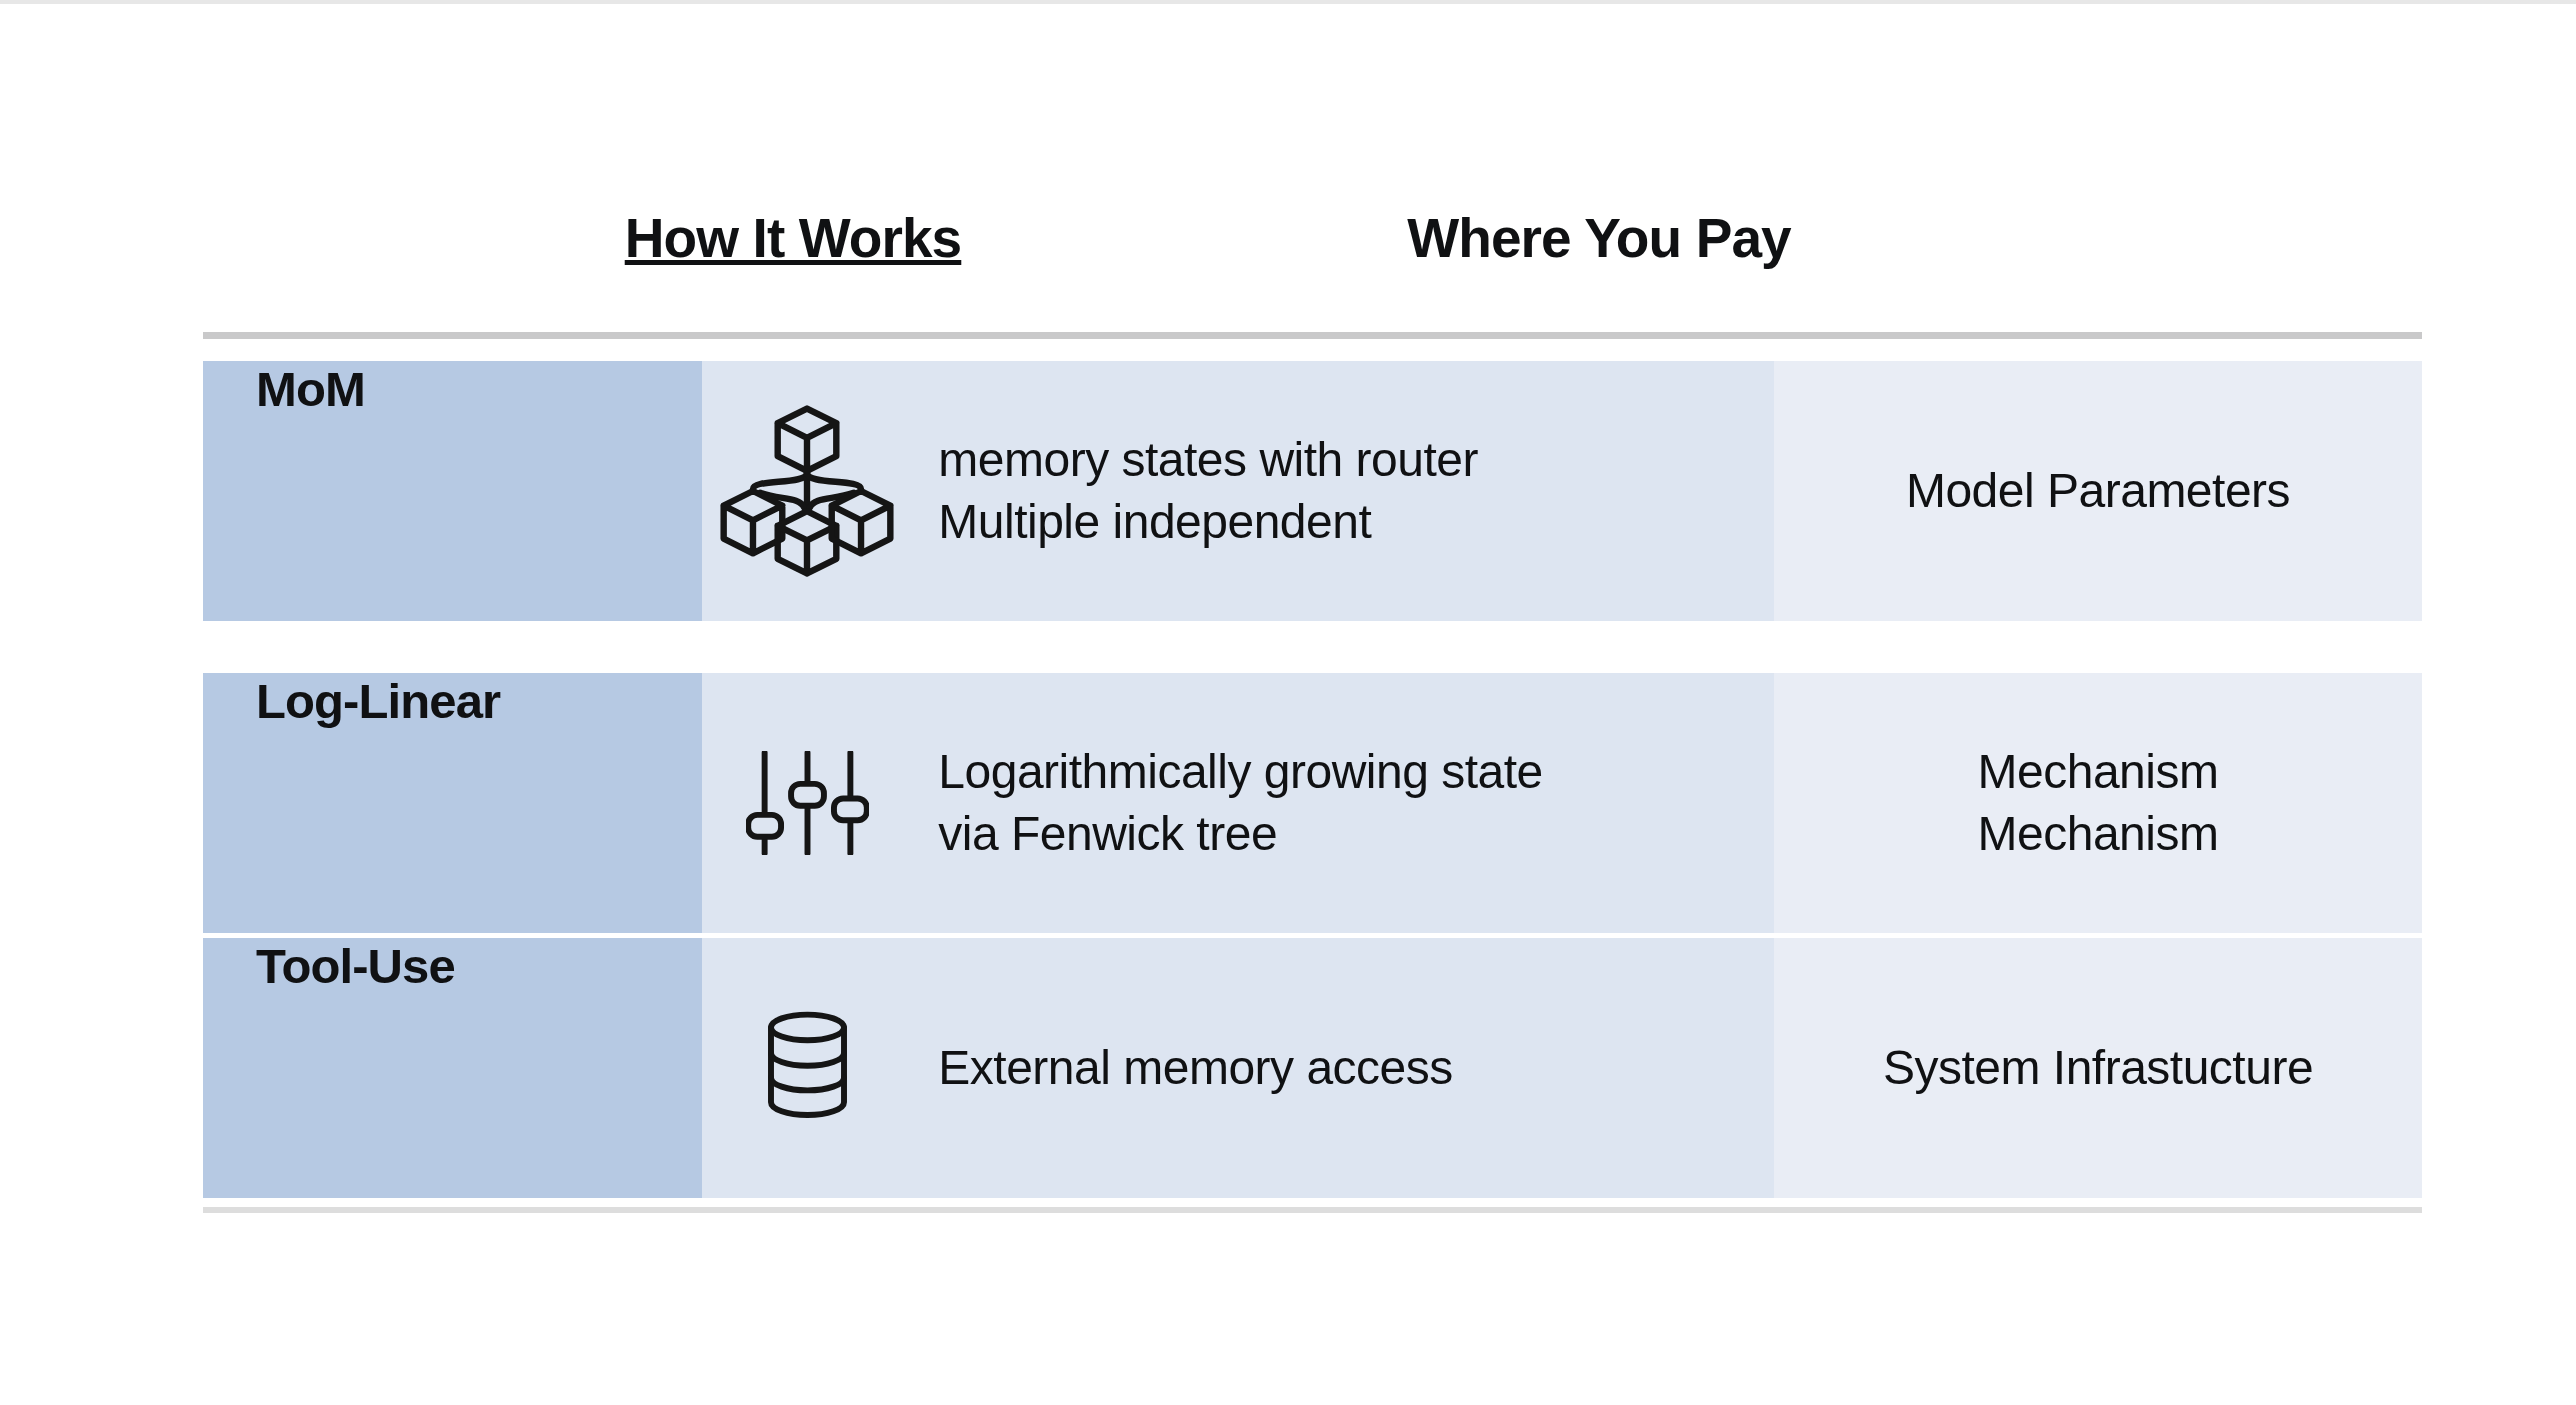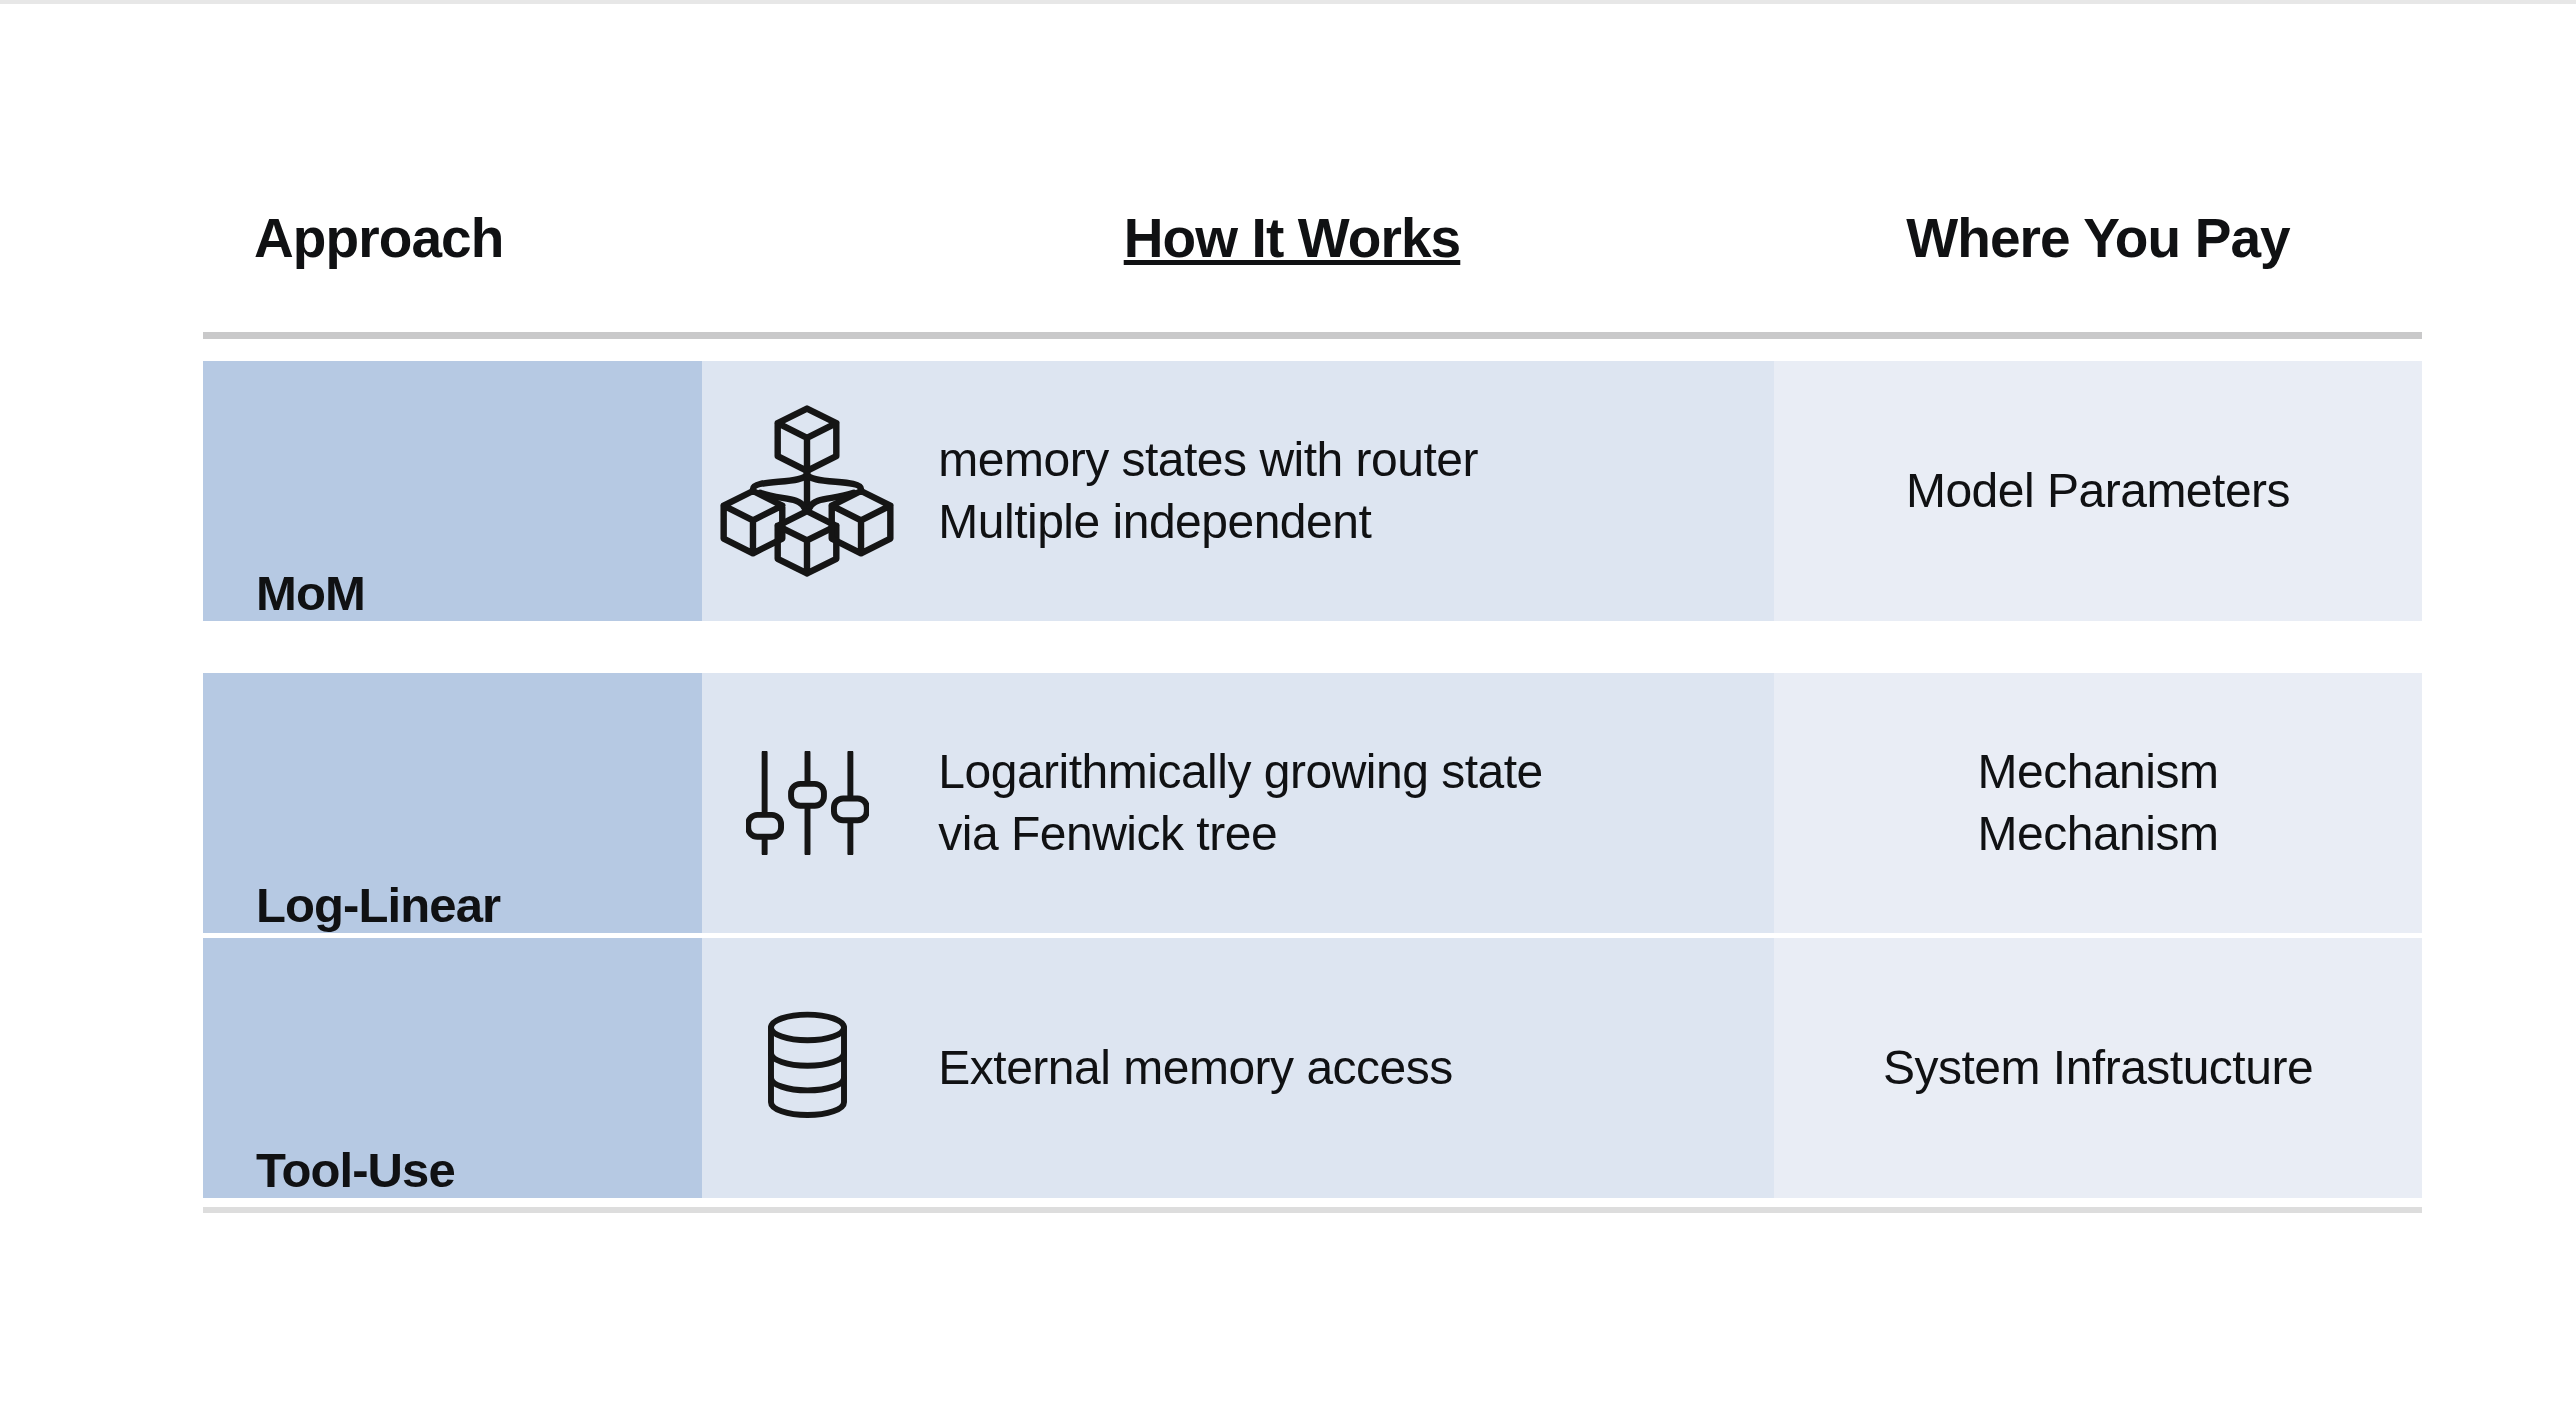--- a/index.html
+++ b/index.html
@@ -69,21 +69,21 @@
     display: flex;
   }
   .row.r0 { top: 361px; }
   .row.r1 { top: 649px; margin-top: 24px; }
   .row.r2 { top: 938px; }
 
   .c-approach {
     width: 499px;
     background: var(--approach_cell_bg, #b6c9e3);
     display: flex;
-    align-items: flex-end;
+    align-items: flex-start;
     padding-left: 53px;
     box-sizing: border-box;
     font-size: 49px;
     font-weight: bold;
     letter-spacing: -0.9px;
   }
   .c-how {
     width: 1072px;
     background: var(--how_cell_bg, #dde5f1);
     display: flex;
@@ -124,23 +124,20 @@
   svg.icon .fillbg { fill: var(--how_cell_bg, #dde5f1); }
 </style>
 </head>
 <body>
 
 <div class="stage">
 
   <div class="top-edge-artifact"></div>
 
   <div class="headers">
-    <div class="hcell h-approach">
-      <span>Approach</span>
-    </div>
     <div class="hcell h-how">
       <span>How It Works</span>
     </div>
     <div class="hcell h-pay">
       <span>Where You Pay</span>
     </div>
   </div>
 
   <div class="divider-top"></div>
 

